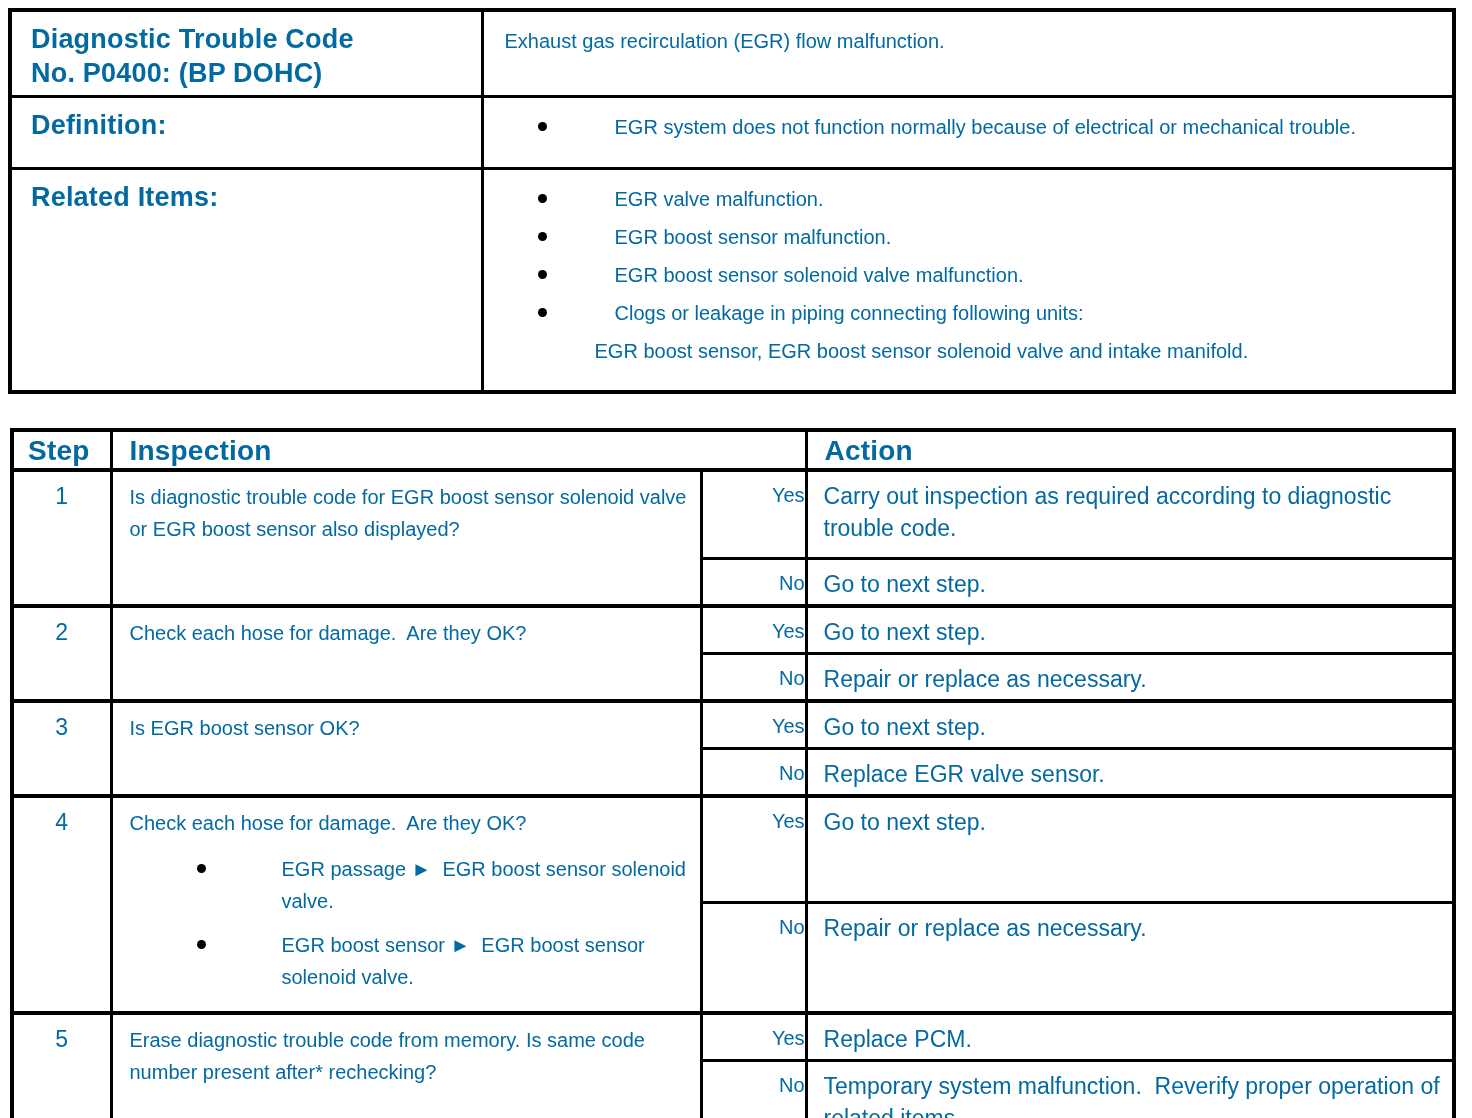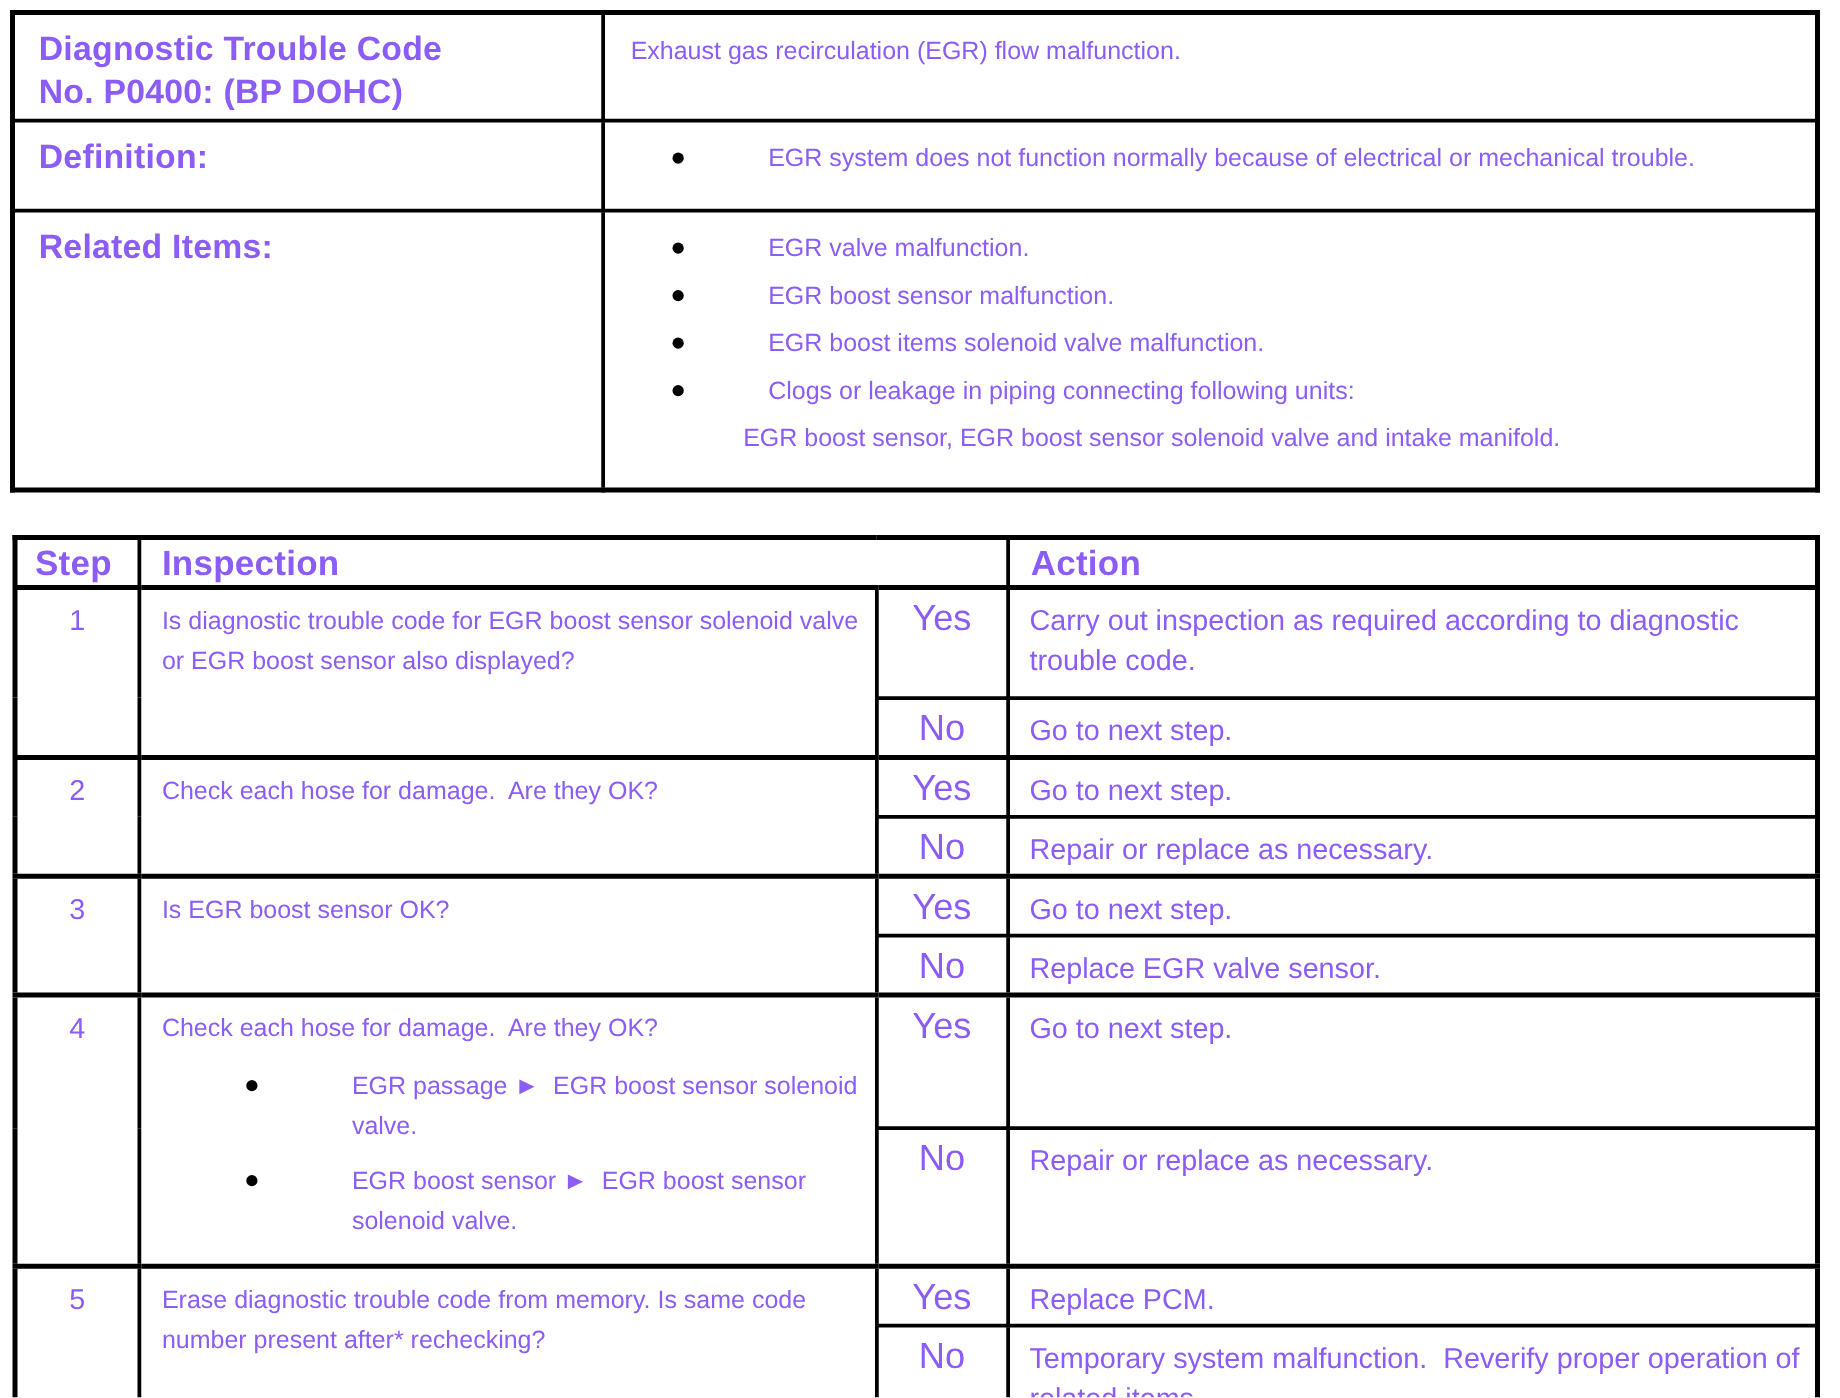--- a/index.html
+++ b/index.html
@@ -1,19 +1,19 @@
 <!DOCTYPE html>
 <html><head>
 <meta charset="utf-8">
 <style>
   html,body{margin:0;padding:0;background:#fff;}
   .page{
     position:relative;
     width:1472px;height:1118px;
-    background:#fff;color:#8b5cf6;
+    background:#fff;color:#0369a1;
     font-family:"Liberation Sans","DejaVu Sans",sans-serif;
     padding:8px 0 0 8px;box-sizing:border-box;
     overflow:hidden;
   }
   table{border-collapse:collapse;table-layout:fixed;background:#fff;}
   .dtc-table{width:1448px;border:4px solid #000;}
   .steps-table{width:1446px;margin-left:2px;margin-top:34px;border:4px solid #000;}
   td,th{border:3px solid #000;vertical-align:top;padding:0;}
 
   
@@ -44,21 +44,21 @@
   th.c-step{text-align:center;padding-left:0;}
   .rh-hdr{height:36px;}
   .rh-s1y{height:88px;} .rh-s1n{height:45px;}
   .rh-s2y{height:42px;} .rh-s2n{height:43px;}
   .rh-s3y{height:42px;} .rh-s3n{height:42px;}
   .rh-s4y{height:91px;} .rh-s4n{height:93px;}
   .rh-s5y{height:39px;} .rh-s5n{height:73px;}
   .step-cell{font-size:23px;line-height:30px;text-align:center;padding-top:9px;}
   .insp-cell{font-size:20px;line-height:32px;padding:9px 10px 6px 17px;}
   .insp-text{white-space:pre-wrap;}
-  .yn-cell{font-size:29px;line-height:30px;text-align:center;padding-top:8px;}
+  .yn-cell{font-size:20px;line-height:30px;text-align:right;padding-top:8px;}
   .act-cell{font-size:23px;line-height:32px;padding:8px 12px 4px 16px;}
   .act-text{white-space:pre-wrap;}
   .insp-bullets{margin-top:14px;}
   .insp-bullets .li{padding-left:67px;margin-bottom:12px;}
   .insp-bullets .li-text{padding-left:56px;white-space:pre-wrap;max-width:450px;}
   tr.step-sep td{border-top:4px solid #000;}
 </style>
 </head>
 <body>
 
@@ -94,21 +94,21 @@
         <div class="li">
           <span class="dot"></span>
           <span class="li-text">EGR valve malfunction.</span>
         </div>
         <div class="li">
           <span class="dot"></span>
           <span class="li-text">EGR boost sensor malfunction.</span>
         </div>
         <div class="li">
           <span class="dot"></span>
-          <span class="li-text">EGR boost items solenoid valve malfunction.</span>
+          <span class="li-text">EGR boost sensor solenoid valve malfunction.</span>
         </div>
         <div class="li">
           <span class="dot"></span>
           <span class="li-text">Clogs or leakage in piping connecting following units:</span>
         </div>
         <div class="li-note">EGR boost sensor, EGR boost sensor solenoid valve and intake manifold.</div>
       </td>
     </tr>
   </tbody>
     </table>

